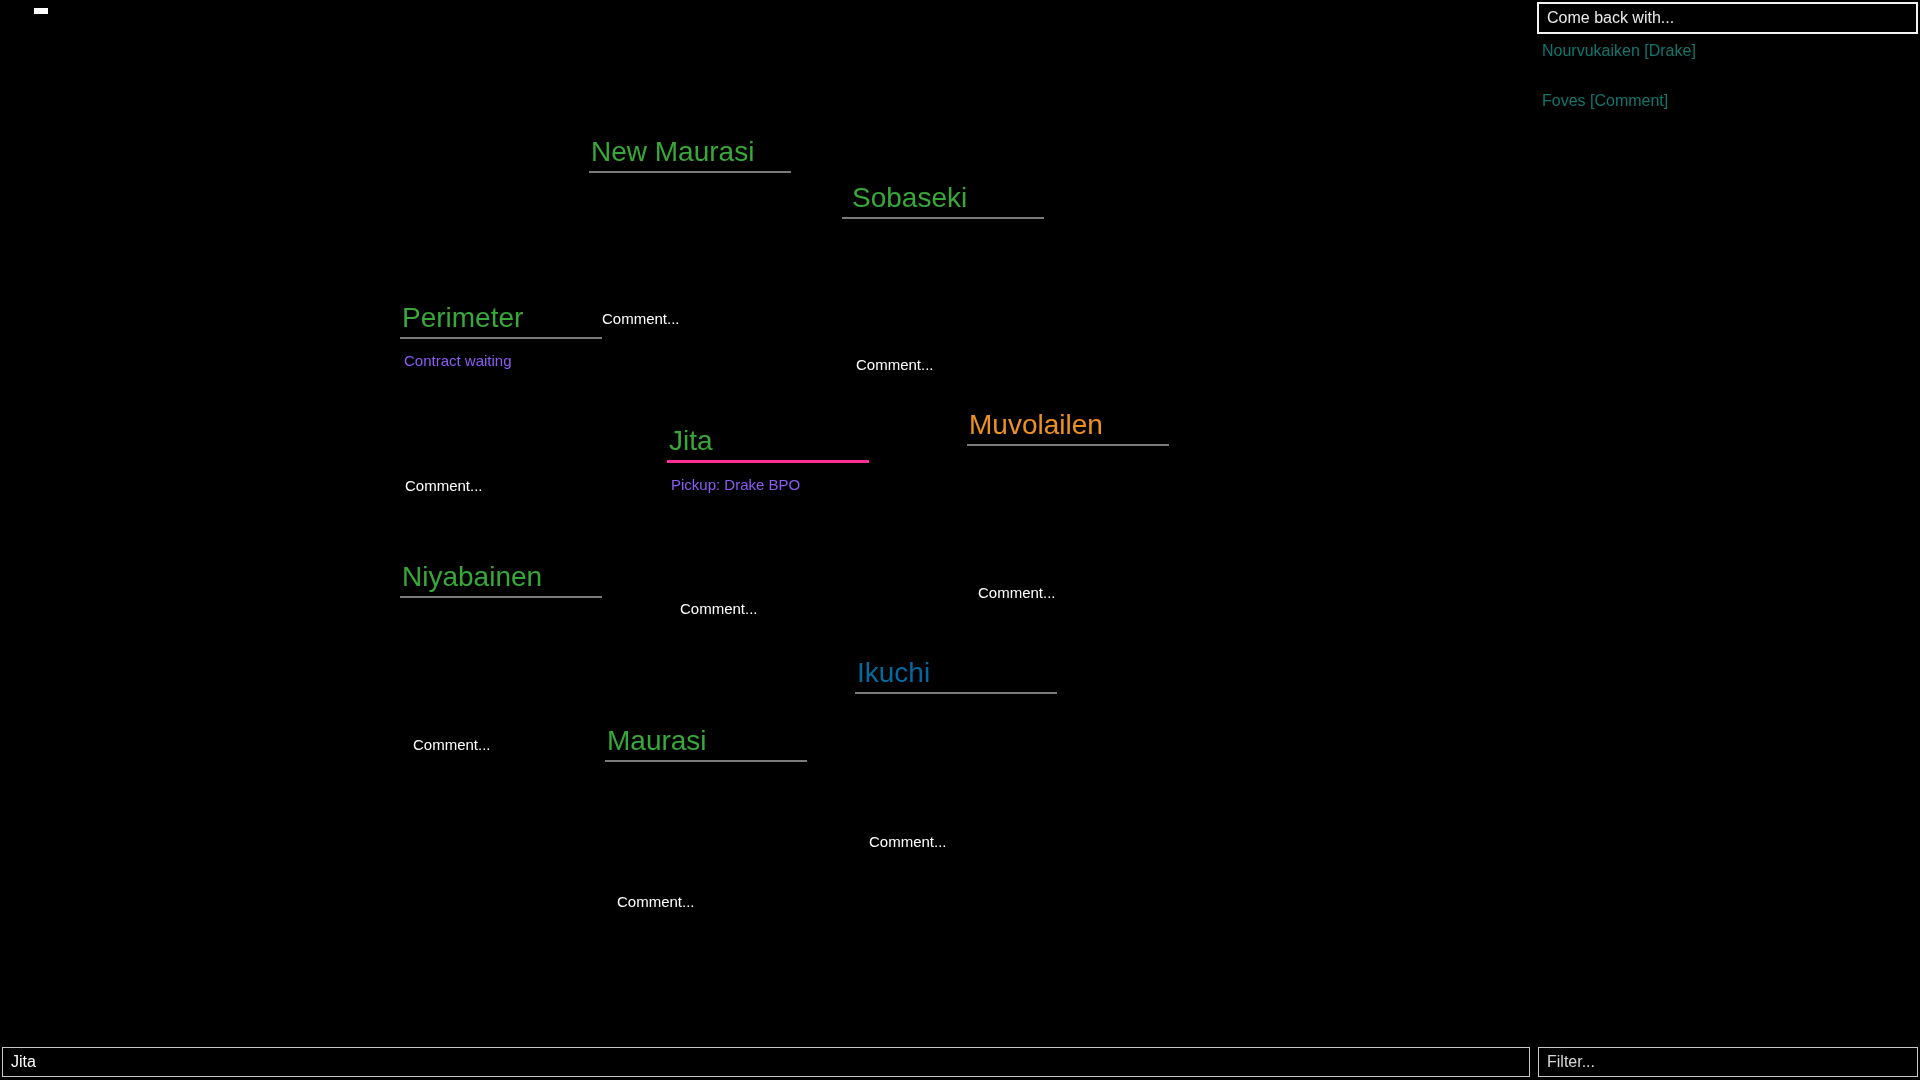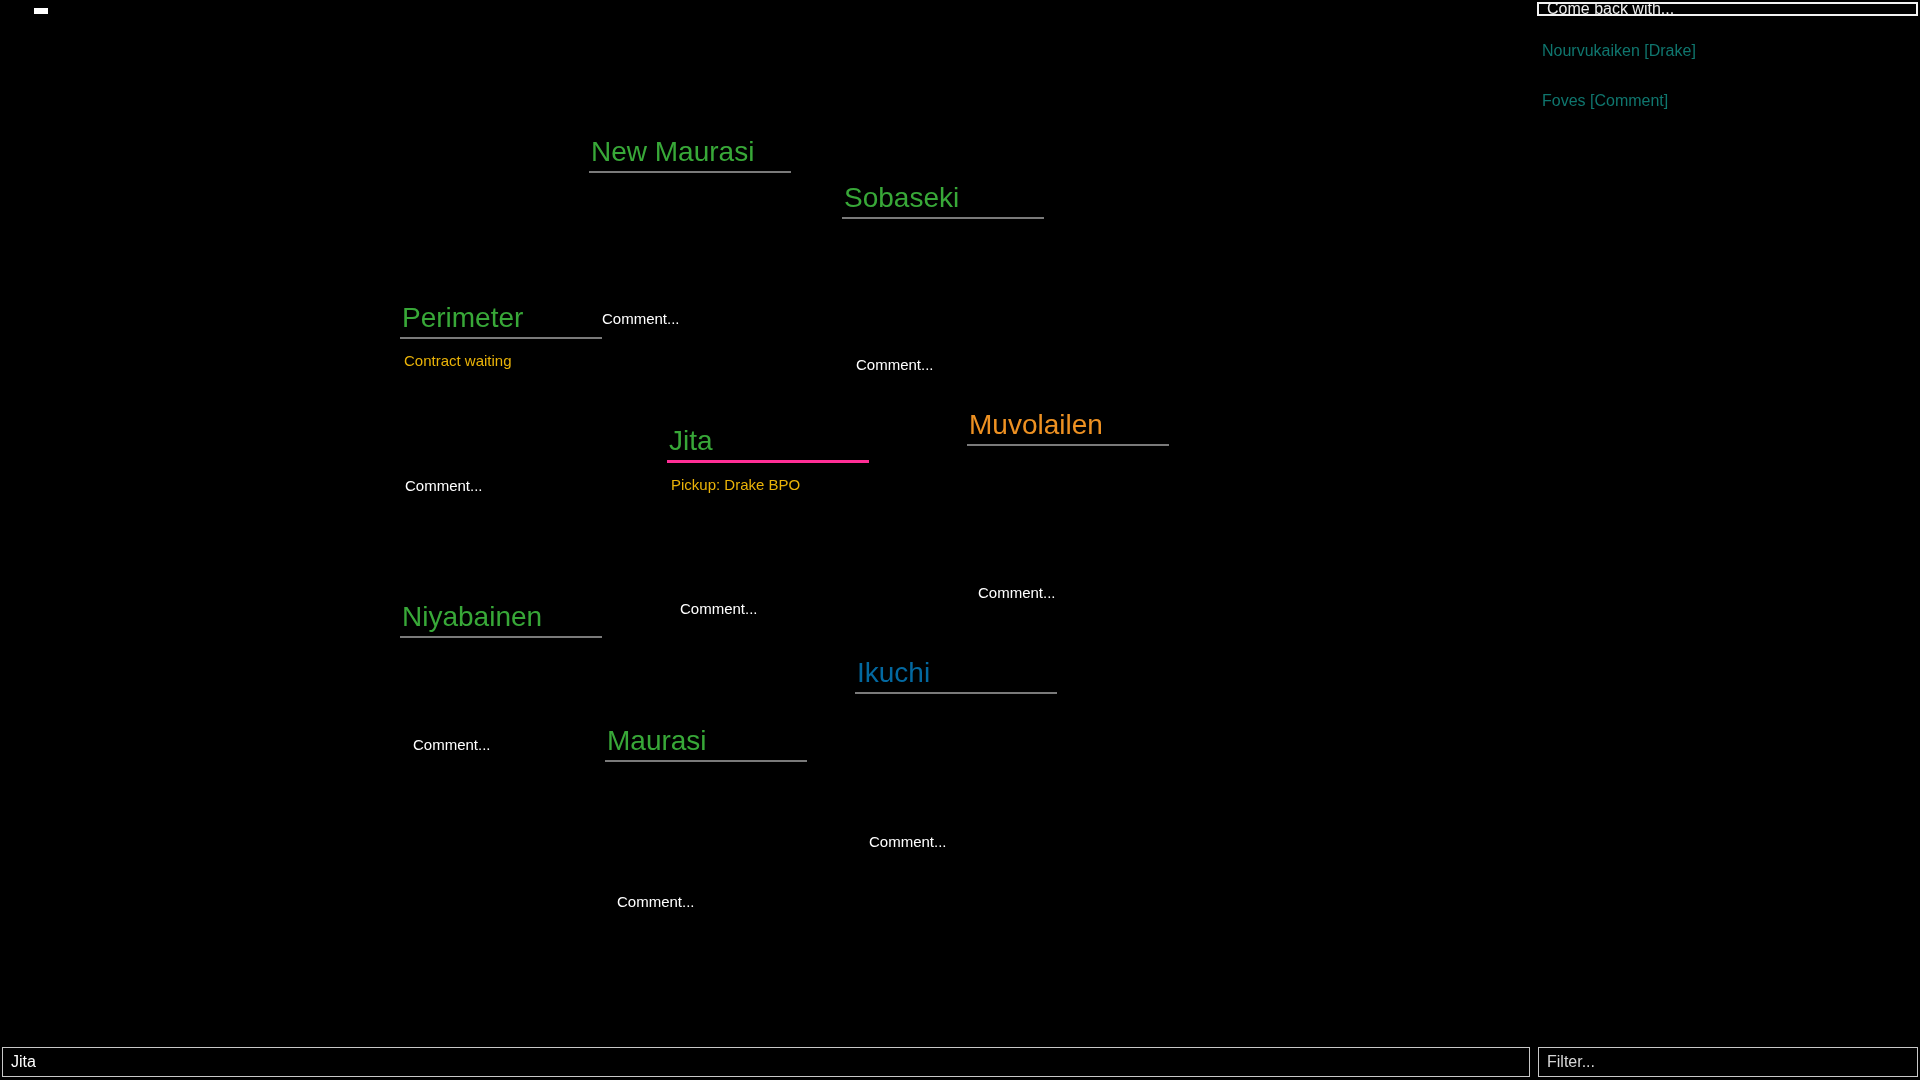--- a/index.html
+++ b/index.html
@@ -30,21 +30,21 @@
     line-height: 34px;
     padding-left: 2px;
     white-space: nowrap;
     font-weight: normal;
   }
   .system-underline {
     width: 202px;
     margin-top: 2px;
   }
   .system-note {
-    color: #eab308;
+    color: #8b5cf6;
     font-size: 15px;
     margin-top: 13px;
     padding-left: 4px;
     white-space: nowrap;
   }
   .comment-placeholder {
     position: absolute;
     color: #ffffff;
     font-size: 15px;
     white-space: nowrap;
@@ -54,21 +54,21 @@
     position: absolute;
     background: #000000;
     color: #ffffff;
     font-family: "Liberation Sans", sans-serif;
     font-size: 16px;
     padding: 0 8px;
     outline: none;
   }
   #come-back-input {
     left: 1537px; top: 2px;
-    width: 381px; height: 14px;
+    width: 381px; height: 32px;
     border: 2px solid #f2f2f2;
   }
   #come-back-input::placeholder { color: #ececec; opacity: 1; }
   #come-back-list { position: absolute; left: 0; top: 0; }
   .result-item {
     position: absolute;
     left: 1542px;
     color: #0f766e;
     font-size: 16px;
     white-space: nowrap;
@@ -91,38 +91,38 @@
 <div id="stage">
 
   <div class="top-left-mark"></div>
 
   <div id="map">
       <div class="system-node" style="left: 589px; top: 135px;">
         <div class="system-name" style="color: rgb(56, 168, 56);">New Maurasi</div>
         <div class="system-underline" style="background: rgb(122, 122, 122); height: 2px;"></div>
       </div>
       <div class="system-node" style="left: 842px; top: 181px;">
-        <div class="system-name" style="color: rgb(56, 168, 56);">Sobaseki</div>
+        <div class="system-name" style="color: rgb(56, 168, 56); margin-left: 8px;">Sobaseki</div>
         <div class="system-underline" style="background: rgb(122, 122, 122); height: 2px;"></div>
       </div>
       <div class="system-node" style="left: 393px; top: 301px; margin-left: 7px;">
         <div class="system-name" style="color: rgb(56, 168, 56);">Perimeter</div>
         <div class="system-underline" style="background: rgb(122, 122, 122); height: 2px;"></div>
         <div class="system-note">Contract waiting</div>
       </div>
       <div class="system-node" style="left: 667px; top: 424px;">
         <div class="system-name" style="color: rgb(56, 168, 56);">Jita</div>
         <div class="system-underline" style="background: rgb(255, 46, 150); height: 3px;"></div>
         <div class="system-note">Pickup: Drake BPO</div>
       </div>
       <div class="system-node" style="left: 967px; top: 408px;">
         <div class="system-name" style="color: rgb(238, 145, 34);">Muvolailen</div>
         <div class="system-underline" style="background: rgb(122, 122, 122); height: 2px;"></div>
       </div>
-      <div class="system-node" style="left: 400px; top: 560px; margin-top: 40px;">
+      <div class="system-node" style="left: 400px; top: 560px;">
         <div class="system-name" style="color: rgb(56, 168, 56);">Niyabainen</div>
         <div class="system-underline" style="background: rgb(122, 122, 122); height: 2px;"></div>
       </div>
       <div class="system-node" style="left: 855px; top: 656px;">
         <div class="system-name" style="color: #0369a1;">Ikuchi</div>
         <div class="system-underline" style="background: rgb(122, 122, 122); height: 2px;"></div>
       </div>
       <div class="system-node" style="left: 605px; top: 724px;">
         <div class="system-name" style="color: rgb(56, 168, 56);">Maurasi</div>
         <div class="system-underline" style="background: rgb(122, 122, 122); height: 2px;"></div>

